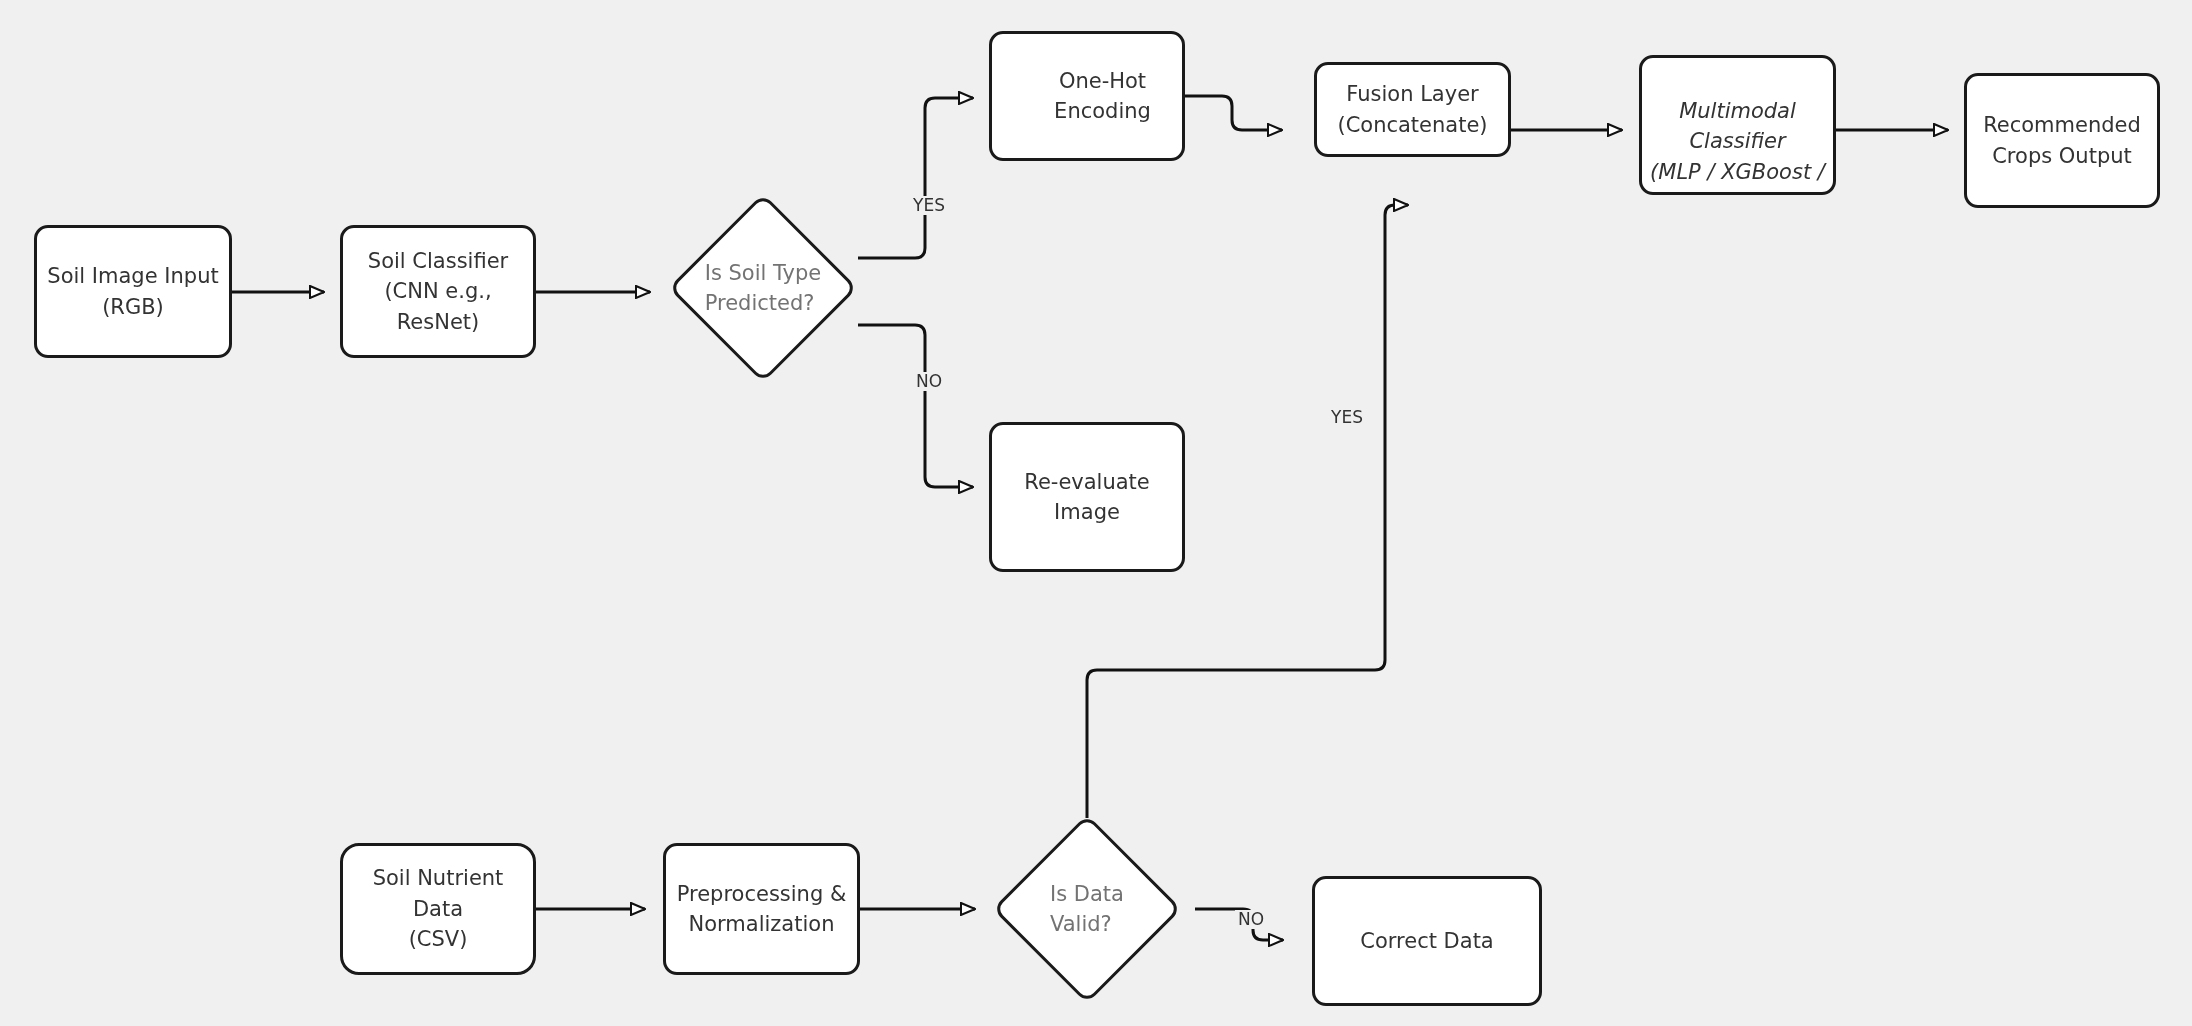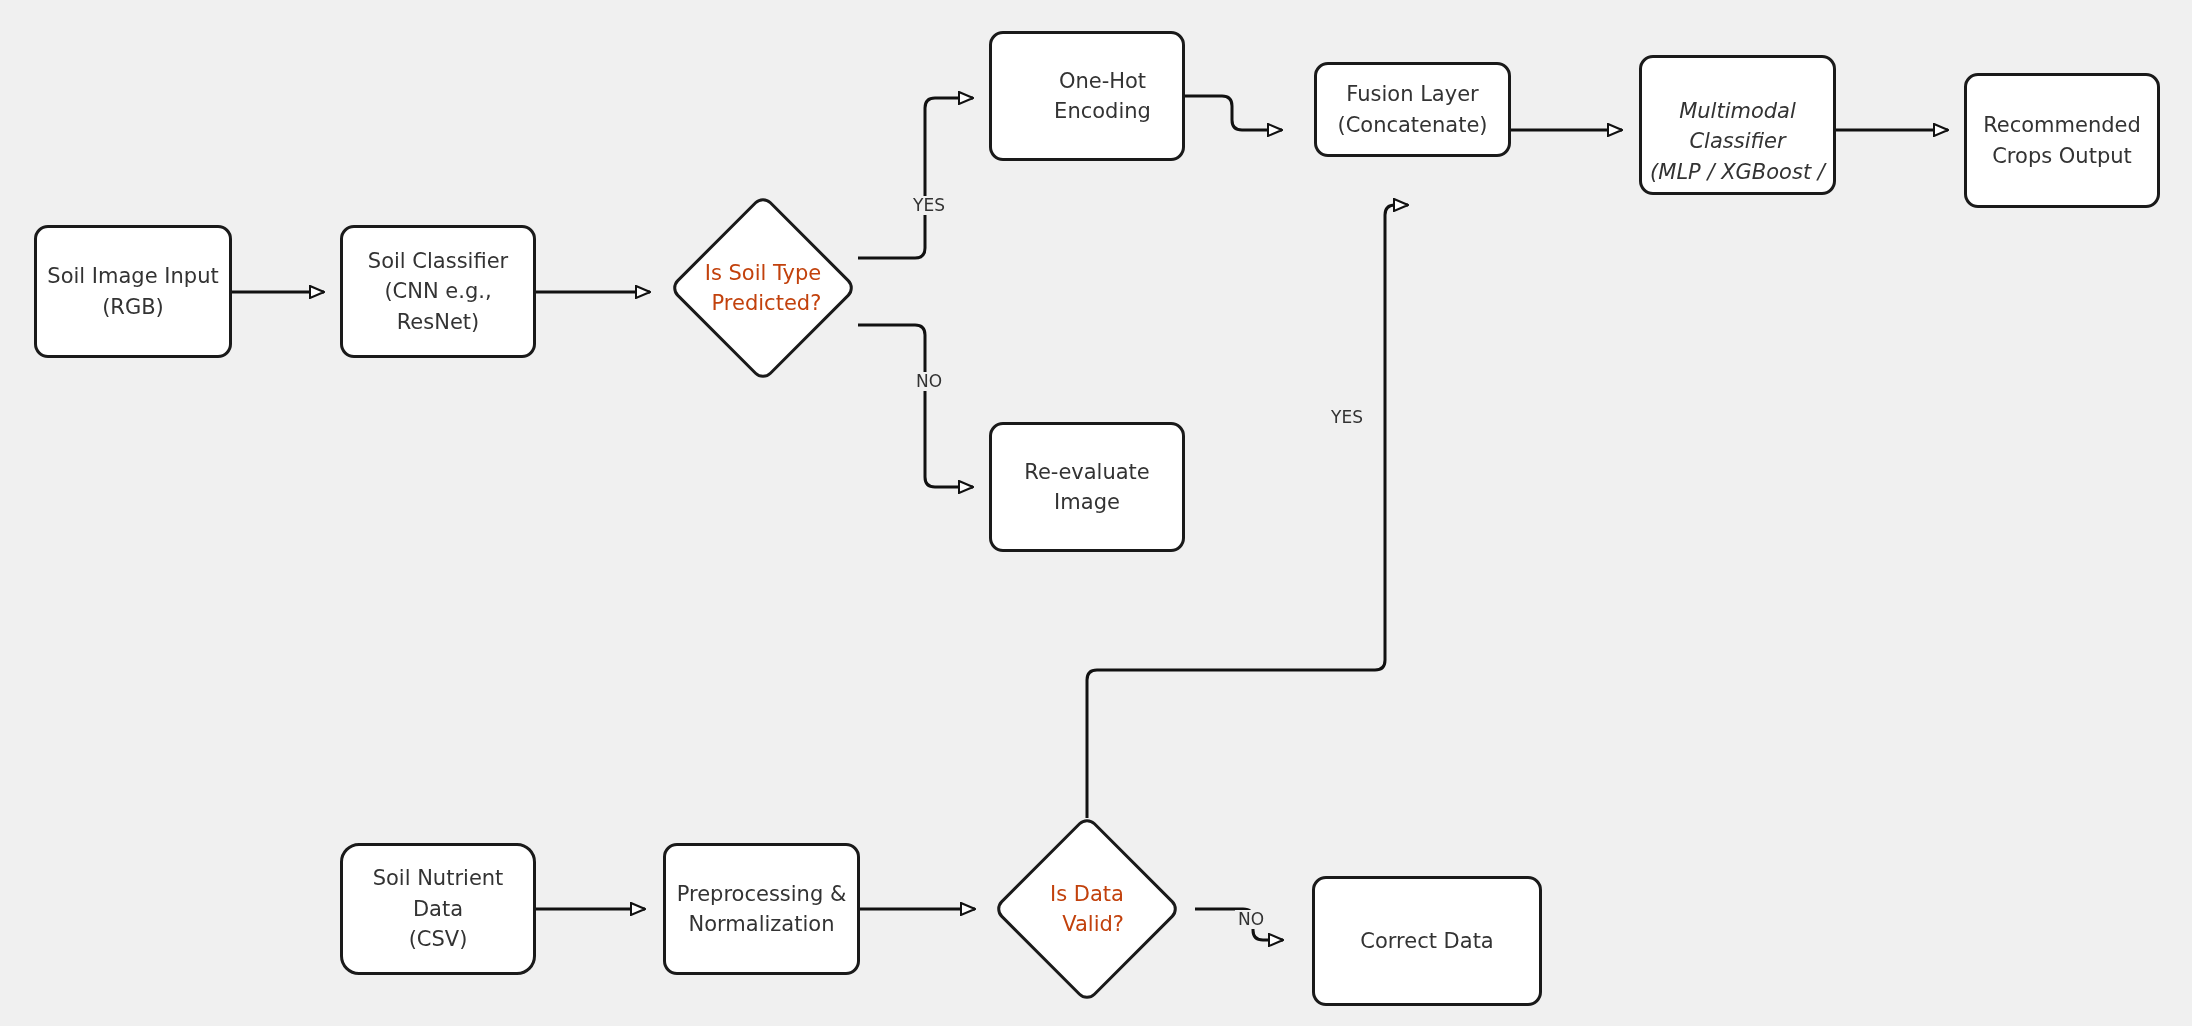--- a/index.html
+++ b/index.html
@@ -54,22 +54,22 @@
     left: 50%;
     top: 50%;
     background: #ffffff;
     border: 3px solid #1a1a1a;
     border-radius: 12px;
     transform: translate(-50%, -50%) rotate(45deg);
   }
   .decision .dlabel {
     position: relative;
     z-index: 2;
-    text-align: right;
-    color: #c2410c;
+    text-align: left;
+    color: #737373;
     font-size: 21px;
     line-height: 1.45;
     white-space: pre-line;
   }
   .edge-label {
     position: absolute;
     color: #333333;
     font-size: 17px;
     line-height: 1;
     white-space: nowrap;
@@ -130,21 +130,21 @@
     <span class="dshape" style="width:128px; height:128px;"></span>
     <span class="dlabel">Is Soil Type
 Predicted?</span>
   </div>
 
   <div class="node" style="left:989px; top:31px; width:196px; height:130px;padding-left:39px;">
     <span class="label">One-Hot
 Encoding</span>
   </div>
 
-  <div class="node" style="left:989px; top:422px; width:196px; height:130px;">
+  <div class="node" style="left:989px; top:422px; width:196px; height:150px;">
     <span class="label">Re-evaluate
 Image</span>
   </div>
 
   <div class="node" style="left:1314px; top:62px; width:197px; height:95px;">
     <span class="label">Fusion Layer
 (Concatenate)</span>
   </div>
 
   <div class="node" style="left:1639px; top:55px; width:197px; height:140px; align-items:flex-start; padding-top:38px;font-style:italic;">

